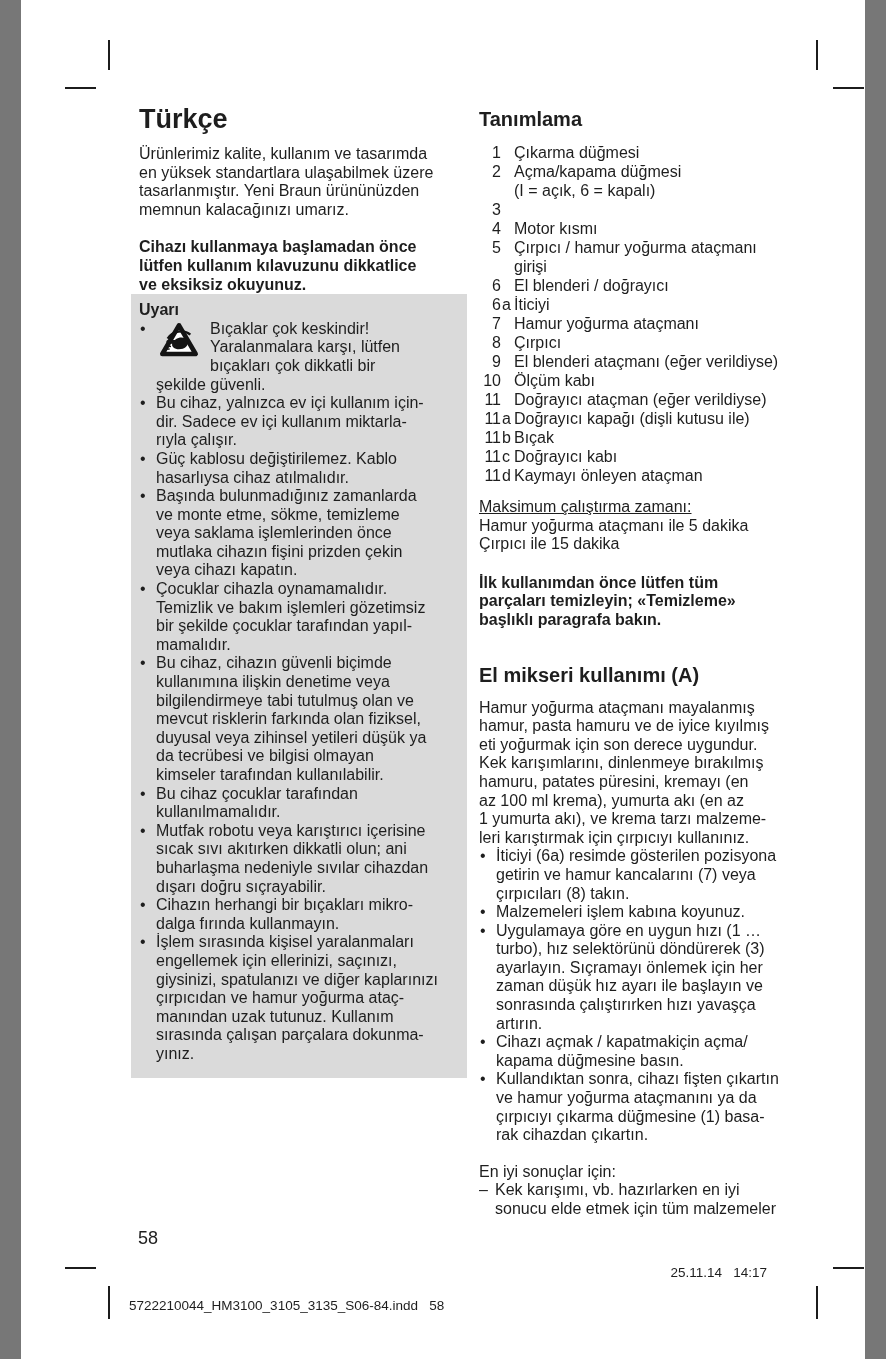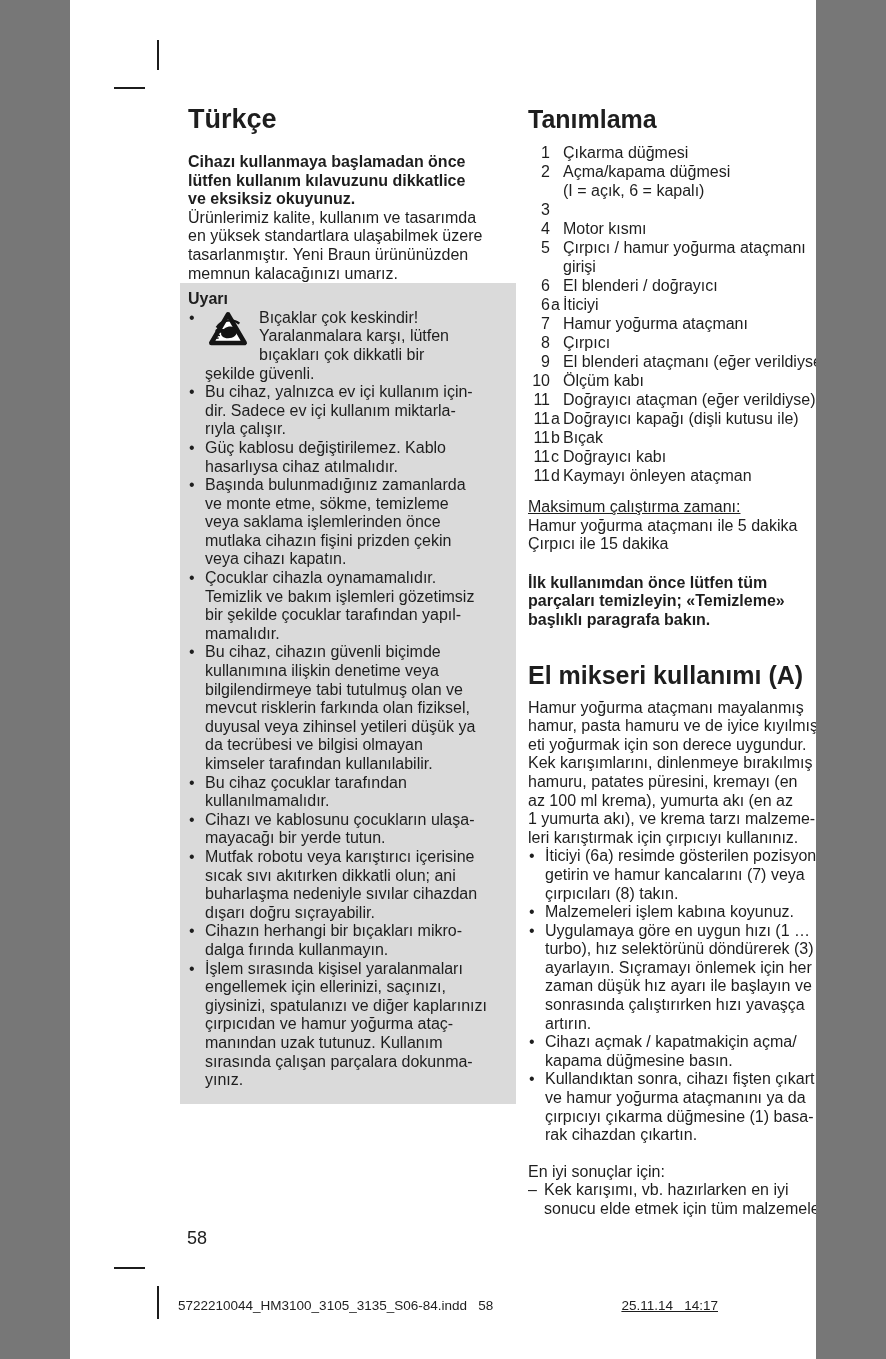--- a/index.html
+++ b/index.html
@@ -1,18 +1,18 @@
 <!DOCTYPE html>
 <html lang="tr" style="--box-bg: #dadada; --text: #1e1e1e;"><head>
 <meta charset="utf-8">
 <style>
   html,body{margin:0;padding:0;background:#777;}
   .page{
     position:relative;
-    width:746px;height:1359px;
+    width:844px;height:1359px;
     margin:0 auto;
     background:#fff;
     font-family:"Liberation Sans","DejaVu Sans",sans-serif;
     color:var(--text,#1e1e1e);
     font-size:16px;line-height:18.6px;
     overflow:hidden;
   }
   .pre{white-space:pre-line;}
   .underline{text-decoration:underline;}
 
@@ -20,21 +20,21 @@
   .crop{position:absolute;background:#1c1c1c;}
   .crop.v{width:2px;height:30px;}
   .crop.h{width:31px;height:2px;}
 
   
   .columns{position:absolute;left:118px;top:104px;display:flex;gap:30px;}
   .col-left{width:310px;}
   .col-right{width:332px;}
 
   h1.title{font-size:27px;line-height:30px;margin:0 0 11px 0;font-weight:bold;}
-  h2.sec{font-size:25px;line-height:24px;margin:0 0 12px 0;font-weight:bold;}
+  h2.sec{font-size:20px;line-height:24px;margin:0 0 12px 0;font-weight:bold;}
   p{margin:0;}
   .read-note{margin-top:19px;font-weight:bold;}
 
   
   .warnbox{
     margin-left:-8px;
     width:calc(100% + 8px);
     background:var(--box-bg,#dadada);
     padding:7px 10px 14px 8px;
     box-sizing:content-box;
@@ -56,47 +56,47 @@
   .clean-note{margin-top:20px;font-weight:bold;}
   h2.mixer{margin-top:33px;margin-bottom:12px;}
   .steps{margin-top:12px;}
   .results-heading{margin-top:18px;}
   .dash-item{position:relative;padding-left:16px;}
   .dash-item::before{content:"\2013";position:absolute;left:0;top:0;}
 
   
   .page-number{position:absolute;left:117px;top:1229px;font-size:18px;}
   .footer-file{position:absolute;left:108px;top:1297px;font-size:13.5px;white-space:pre;}
-  .footer-date{position:absolute;right:98px;top:1297px;font-size:13.5px;white-space:pre;text-decoration:underline;}
+  .footer-date{position:absolute;right:98px;top:1264px;font-size:13.5px;white-space:pre;}
 </style>
 </head>
 <body>
 
 <div class="page">
 
   <div class="crop v" style="left:87px;top:40px;"></div>
   <div class="crop v" style="left:795px;top:40px;"></div>
   <div class="crop h" style="left:44px;top:87px;"></div>
   <div class="crop h" style="left:812px;top:87px;"></div>
   <div class="crop h" style="left:44px;top:1267px;"></div>
   <div class="crop h" style="left:812px;top:1267px;"></div>
   <div class="crop v" style="left:87px;top:1286px;height:33px;"></div>
   <div class="crop v" style="left:795px;top:1286px;height:33px;"></div>
 
   <div class="columns">
 
     <div class="col-left">
       <h1 class="title">Türkçe</h1>
-      <p class="pre read-note">Cihazı kullanmaya başlamadan önce
-lütfen kullanım kılavuzunu dikkatlice
-ve eksiksiz okuyunuz.</p>
       <p class="pre">Ürünlerimiz kalite, kullanım ve tasarımda
 en yüksek standartlara ulaşabilmek üzere
 tasarlanmıştır. Yeni Braun ürününüzden
 memnun kalacağınızı umarız.</p>
+      <p class="pre read-note">Cihazı kullanmaya başlamadan önce
+lütfen kullanım kılavuzunu dikkatlice
+ve eksiksiz okuyunuz.</p>
 
       <div class="warnbox">
         <p class="warn-title">Uyarı</p>
         <ul class="blist">
 
             <li>
               <span class="warn-icon">
                 <svg viewBox="0 0 60 54" aria-hidden="true">
                   <path d="M30 5 L55 48 L5 48 Z" fill="#ffffff" stroke="#141414" stroke-width="7" stroke-linejoin="round"></path>
                   <path d="M13 25 C20 13 38 11 47 19" fill="none" stroke="#141414" stroke-width="3.5"></path>
@@ -152,25 +152,20 @@
 da tecrübesi ve bilgisi olmayan
 kimseler tarafından kullanılabilir.</span>
             </li>
 
             <li>
               
               <span class="pre">Bu cihaz çocuklar tarafından
 kullanılmamalıdır.</span>
             </li>
 
-            <li>
-              
-              <span class="pre">Cihazı ve kablosunu çocukların ulaşa-
-mayacağı bir yerde tutun.</span>
-            </li>
 
             <li>
               
               <span class="pre">Mutfak robotu veya karıştırıcı içerisine
 sıcak sıvı akıtırken dikkatli olun; ani
 buharlaşma nedeniyle sıvılar cihazdan
 dışarı doğru sıçrayabilir.</span>
             </li>
 
             <li>

